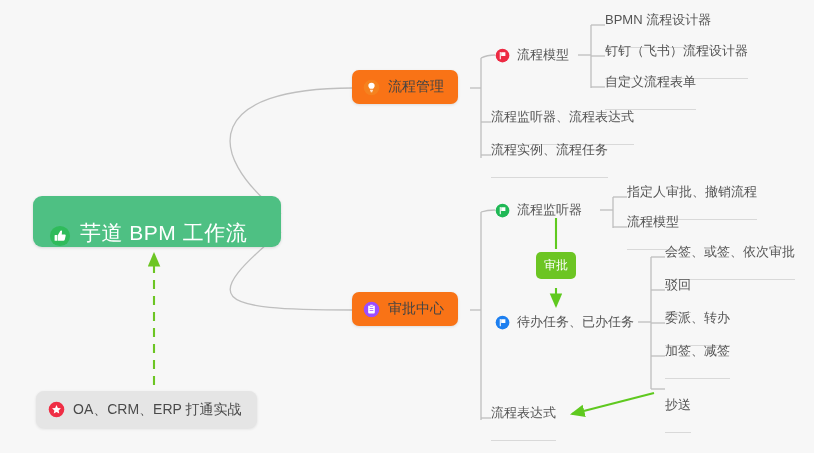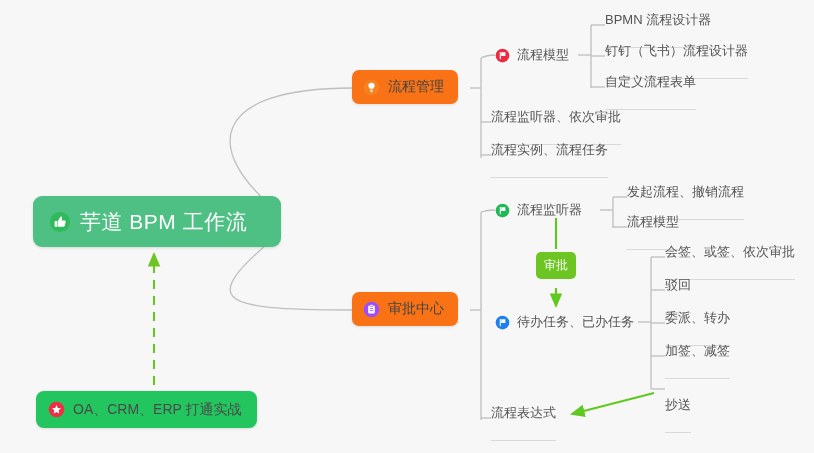--- a/index.html
+++ b/index.html
@@ -30,21 +30,21 @@
   .root-node {
     position: absolute;
     left: 33px;
     top: 196px;
     width: 248px;
     height: 51px;
     background: #4ec083;
     border-radius: 9px;
     box-shadow: 0 1px 3px rgba(0,0,0,0.13);
     display: flex;
-    align-items: center;
+    align-items: flex-end;
     padding-left: 16px;
     box-sizing: border-box;
   }
   .root-label {
     color: #ffffff;
     font-size: 21px;
     letter-spacing: 0.5px;
     margin-left: 9px;
     white-space: nowrap;
   }
@@ -69,21 +69,21 @@
   }
   #branch-process  { left: 352px; top: 70px; }
   #branch-approval { left: 352px; top: 292px; }
 
   
   #node-integration {
     position: absolute;
     left: 36px;
     top: 391px;
     height: 37px;
-    background: #22c55e;
+    background: #e5e5e5;
     border-radius: 8px;
     box-shadow: 0 1px 3px rgba(0,0,0,0.11);
     display: flex;
     align-items: center;
     padding: 0 15px 0 12px;
     box-sizing: border-box;
     white-space: nowrap;
   }
   #node-integration .branch-label { font-size: 14px; color: #4a4a4a; }
 
@@ -256,24 +256,24 @@
       <rect x="7.6" y="6.4" width="1.7" height="11.4" rx="0.8" fill="#ffffff"></rect>
       <path d="M9.9 6.7 L16.6 6.7 L16.6 12.6 L9.9 12.6 Z" fill="#ffffff"></path>
     </svg>
     <span class="topic-label">待办任务、已办任务</span>
   </div>
 
   <div class="leaf-item" style="left:605px; top:12px;">BPMN 流程设计器</div>
   <div class="leaf-item" style="left:605px; top:43px;">钉钉（飞书）流程设计器</div>
   <div class="leaf-item" style="left:605px; top:74px;">自定义流程表单</div>
 
-  <div class="leaf-item" style="left:491px; top:109px;">流程监听器、依次审批</div>
+  <div class="leaf-item" style="left:491px; top:109px;">流程监听器、流程表达式</div>
   <div class="leaf-item" style="left:491px; top:142px;">流程实例、流程任务</div>
 
-  <div class="leaf-item" style="left:627px; top:184px;">发起流程、撤销流程</div>
+  <div class="leaf-item" style="left:627px; top:184px;">指定人审批、撤销流程</div>
   <div class="leaf-item" style="left:627px; top:214px;">流程模型</div>
 
   <div class="leaf-item" style="left:665px; top:244px;">会签、或签、依次审批</div>
   <div class="leaf-item" style="left:665px; top:277px;">驳回</div>
   <div class="leaf-item" style="left:665px; top:310px;">委派、转办</div>
   <div class="leaf-item" style="left:665px; top:343px;">加签、减签</div>
   <div class="leaf-item" style="left:665px; top:397px;">抄送</div>
 
   <div class="leaf-item" style="left:491px; top:405px;">流程表达式</div>
 

